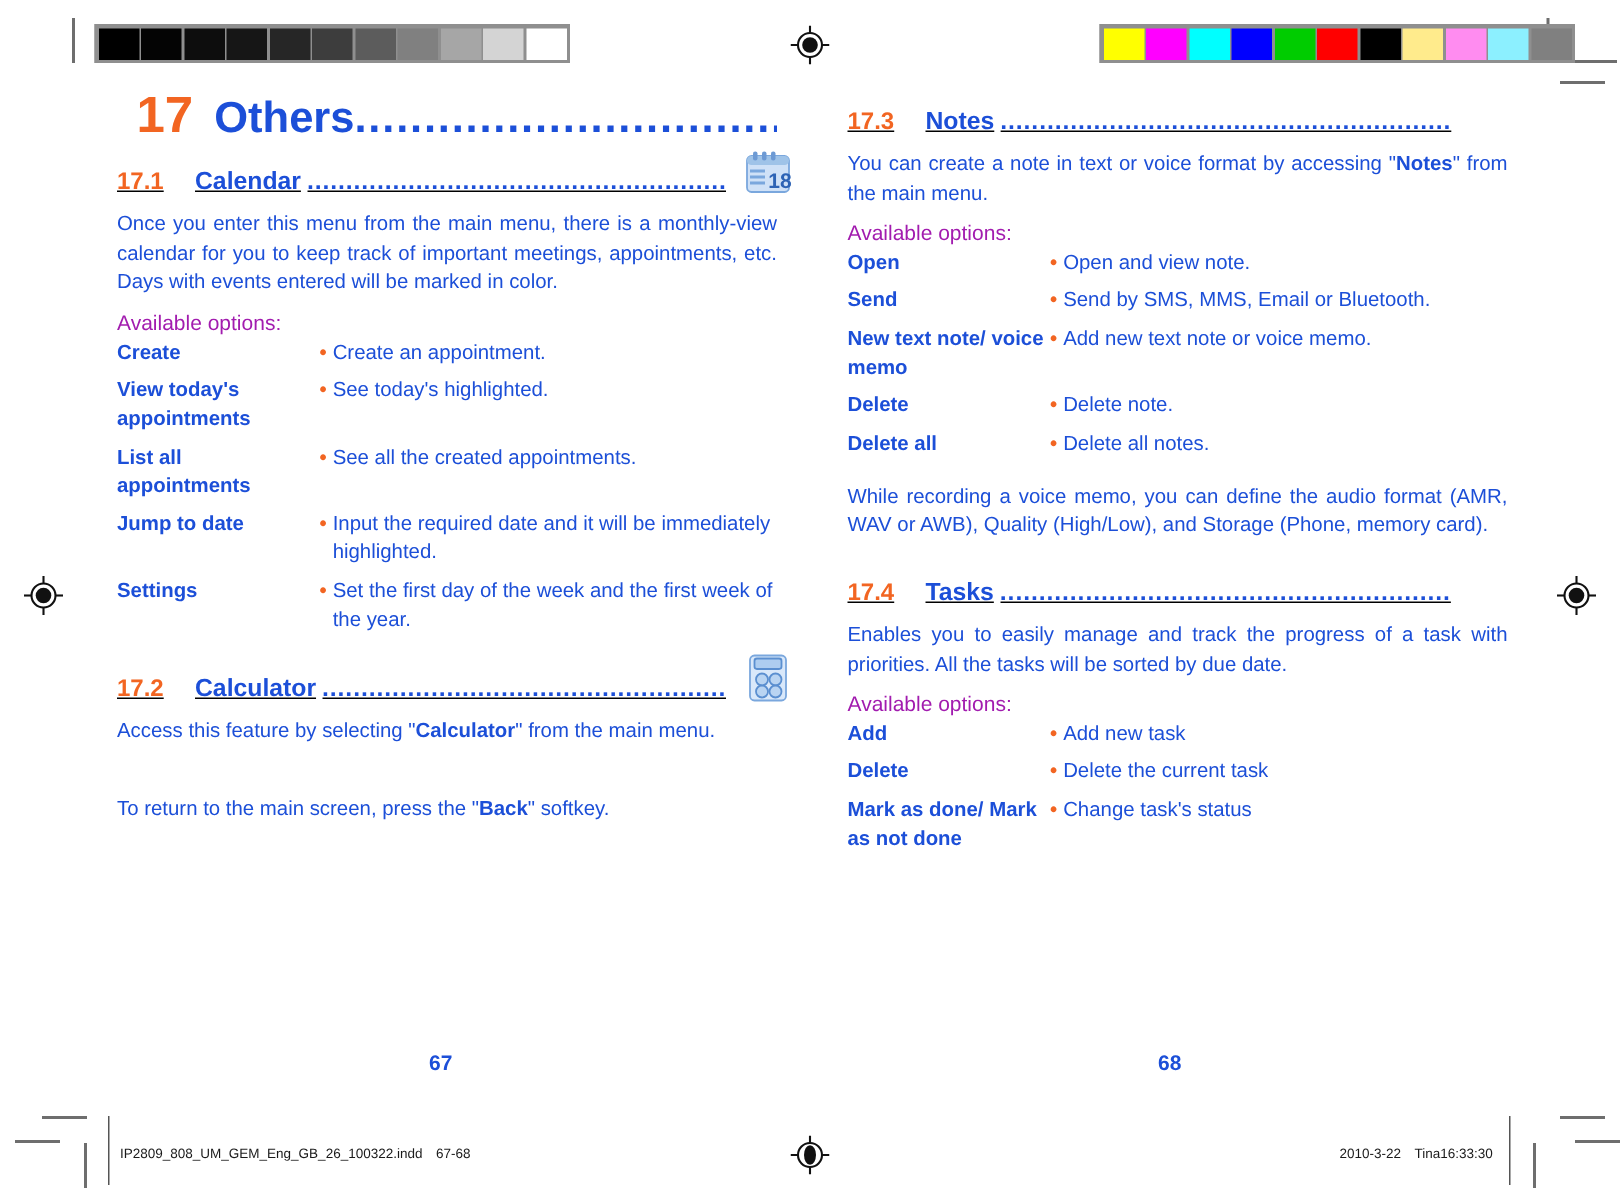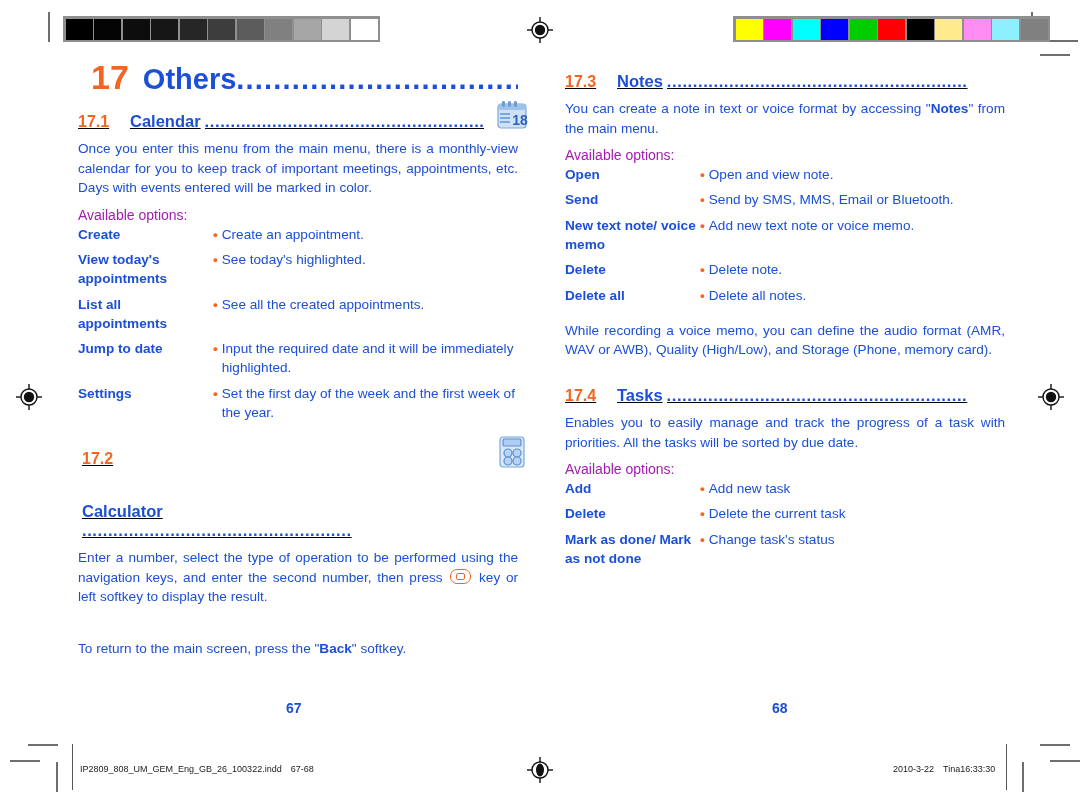--- a/index.html
+++ b/index.html
@@ -400,38 +400,38 @@
         <td class="opt-desc">
           <div class="opt-wrap">
                 <span class="bullet">•</span>
                 <span class="txt">Set the first day of the week and the first week of the year.</span>
               </div>
         </td>
       </tr>
     </tbody>
       </table>
 
-    <div class="section-head has-icon" style="margin-top:22px;flex-direction:column;">
+    <div class="section-head has-icon" style="margin-top:22px;">
       <span class="section-num">17.2</span>
       <span class="section-title">Calculator</span>
       <span class="section-dots">....................................................</span>
       <span class="section-icon">
         <svg viewBox="0 0 36 36" width="36" height="36">
           <rect x="6" y="3" width="24" height="30" rx="3" fill="#d9e8fa" stroke="#7aa7dd" stroke-width="1.2"></rect>
           <rect x="9" y="5" width="18" height="7" rx="1.6" fill="#aecdf0" stroke="#5b8fd0" stroke-width="1.2"></rect>
           <circle cx="14" cy="19" r="4" fill="#b9d4f2" stroke="#5b8fd0" stroke-width="1.2"></circle>
           <circle cx="23" cy="19" r="4" fill="#b9d4f2" stroke="#5b8fd0" stroke-width="1.2"></circle>
           <circle cx="14" cy="27" r="4" fill="#b9d4f2" stroke="#5b8fd0" stroke-width="1.2"></circle>
           <circle cx="23" cy="27" r="4" fill="#b9d4f2" stroke="#5b8fd0" stroke-width="1.2"></circle>
         </svg>
       </span>
     </div>
 
-
-    <p class="body"><span>Enter a number, select the type of operation to be performed using the navigation keys, and enter the second number, then press</span> <span class="key-glyph"></span> <span>key or left softkey to display the result.</span></p>
+    <p class="body">Access this feature by selecting "<b>Calculator</b>" from the main menu.</p>
+
 
 
     <p class="body noindent">To return to the main screen, press the "<b>Back</b>" softkey.</p>
   </div>
 
   <div class="page" id="page-right" style="top:72px;">
 
     <div class="section-head" style="margin-top:0;">
       <span class="section-num">17.3</span>
       <span class="section-title">Notes</span>

